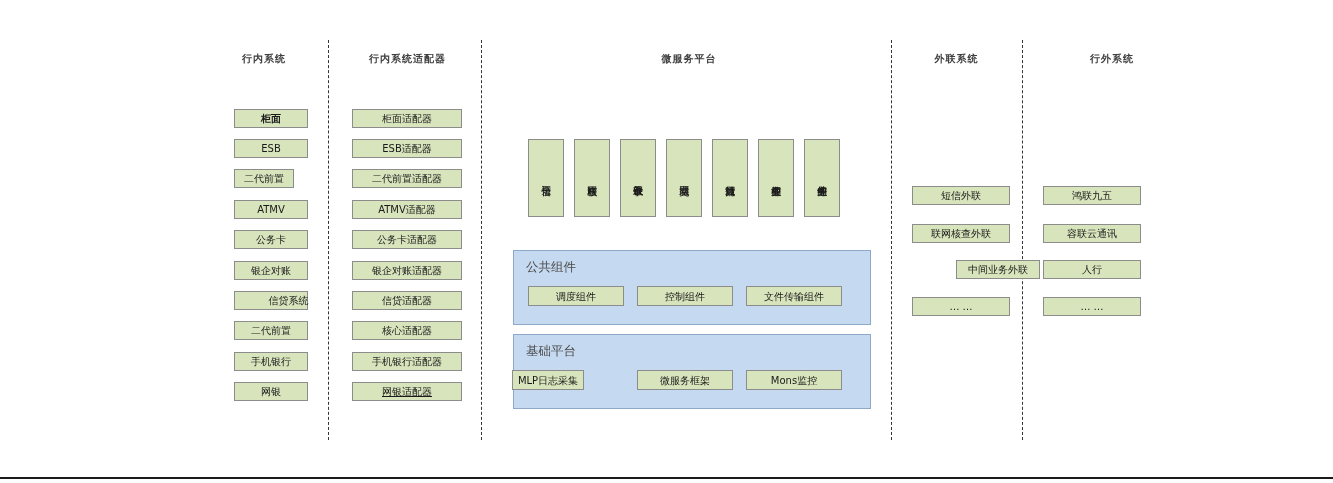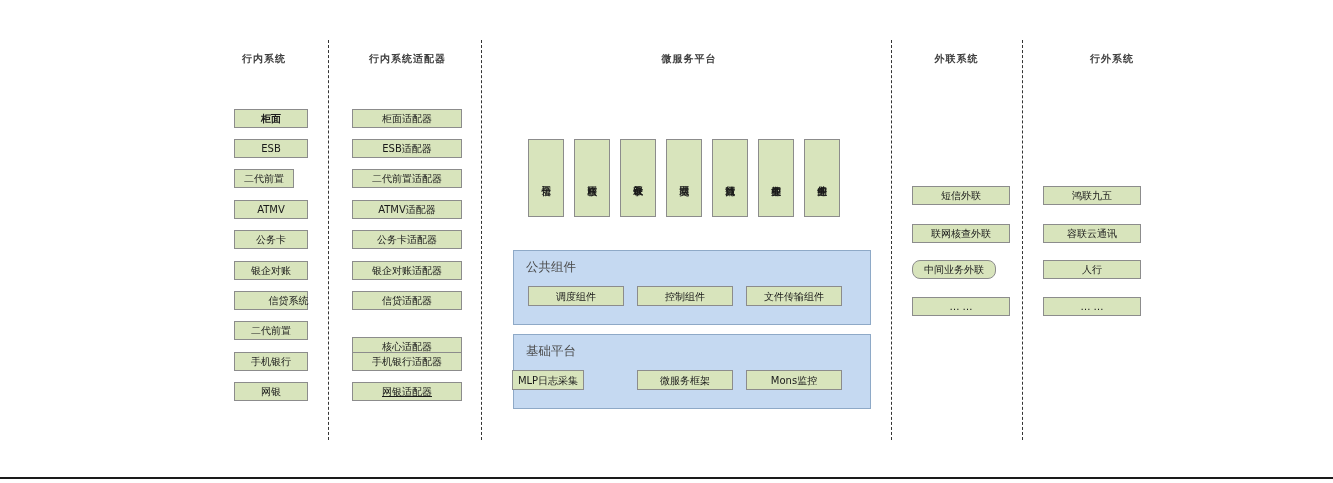--- a/index.html
+++ b/index.html
@@ -117,21 +117,21 @@
   <div class="node" style="left:234px; top:352px;  width:74px; height:19px;">手机银行</div>
   <div class="node" style="left:234px; top:382px;  width:74px; height:19px;">网银</div>
 
   <div class="node" style="left:352px; top:109px; width:110px; height:19px;">柜面适配器</div>
   <div class="node" style="left:352px; top:139px; width:110px; height:19px;">ESB适配器</div>
   <div class="node" style="left:352px; top:169px; width:110px; height:19px;">二代前置适配器</div>
   <div class="node" style="left:352px; top:200px; width:110px; height:19px;">ATMV适配器</div>
   <div class="node" style="left:352px; top:230px; width:110px; height:19px;">公务卡适配器</div>
   <div class="node" style="left:352px; top:261px; width:110px; height:19px;">银企对账适配器</div>
   <div class="node" style="left:352px; top:291px; width:110px; height:19px;">信贷适配器</div>
-  <div class="node" style="left:352px; top:321px; width:110px; height:19px;margin-top:16px;">核心适配器</div>
+  <div class="node" style="left:352px; top:321px; width:110px; height:19px;">核心适配器</div>
   <div class="node" style="left:352px; top:352px; width:110px; height:19px;">手机银行适配器</div>
   <div class="node" style="left:352px; top:382px; width:110px; height:19px;text-decoration:underline;">网银适配器</div>
 
   <div class="node-vert" style="left:528px; top:139px; width:36px; height:78px;">短信平台</div>
   <div class="node-vert" style="left:574px; top:139px; width:36px; height:78px;">联网核查</div>
   <div class="node-vert" style="left:620px; top:139px; width:36px; height:78px;">银联及银行卡</div>
   <div class="node-vert" style="left:666px; top:139px; width:36px; height:78px;">同城票交</div>
   <div class="node-vert" style="left:712px; top:139px; width:36px; height:78px;">城商行清算</div>
   <div class="node-vert" style="left:758px; top:139px; width:36px; height:78px;">中间业务模型</div>
   <div class="node-vert" style="left:804px; top:139px; width:36px; height:78px;">中间业务组件</div>
@@ -145,21 +145,21 @@
 
   <div class="panel" style="left:513px; top:334px; width:358px; height:75px;">
     <div class="panel-title">基础平台</div>
   </div>
   <div class="node" style="left:512px; top:370px; width:72px; height:20px;">MLP日志采集</div>
   <div class="node" style="left:637px; top:370px; width:96px; height:20px;">微服务框架</div>
   <div class="node" style="left:746px; top:370px; width:96px; height:20px;">Mons监控</div>
 
   <div class="node" style="left:912px; top:186px; width:98px; height:19px;">短信外联</div>
   <div class="node" style="left:912px; top:224px; width:98px; height:19px;">联网核查外联</div>
-  <div class="node" style="left:912px; top:260px; width:84px; height:19px;border-radius:8px;">中间业务外联</div>
+  <div class="node" style="left:956px; top:260px; width:84px; height:19px;">中间业务外联</div>
   <div class="node" style="left:912px; top:297px; width:98px; height:19px;">… …</div>
 
   <div class="node" style="left:1043px; top:186px; width:98px; height:19px;">鸿联九五</div>
   <div class="node" style="left:1043px; top:224px; width:98px; height:19px;">容联云通讯</div>
   <div class="node" style="left:1043px; top:260px; width:98px; height:19px;">人行</div>
   <div class="node" style="left:1043px; top:297px; width:98px; height:19px;">… …</div>
 
   <div class="page-rule"></div>
 
 </div>

